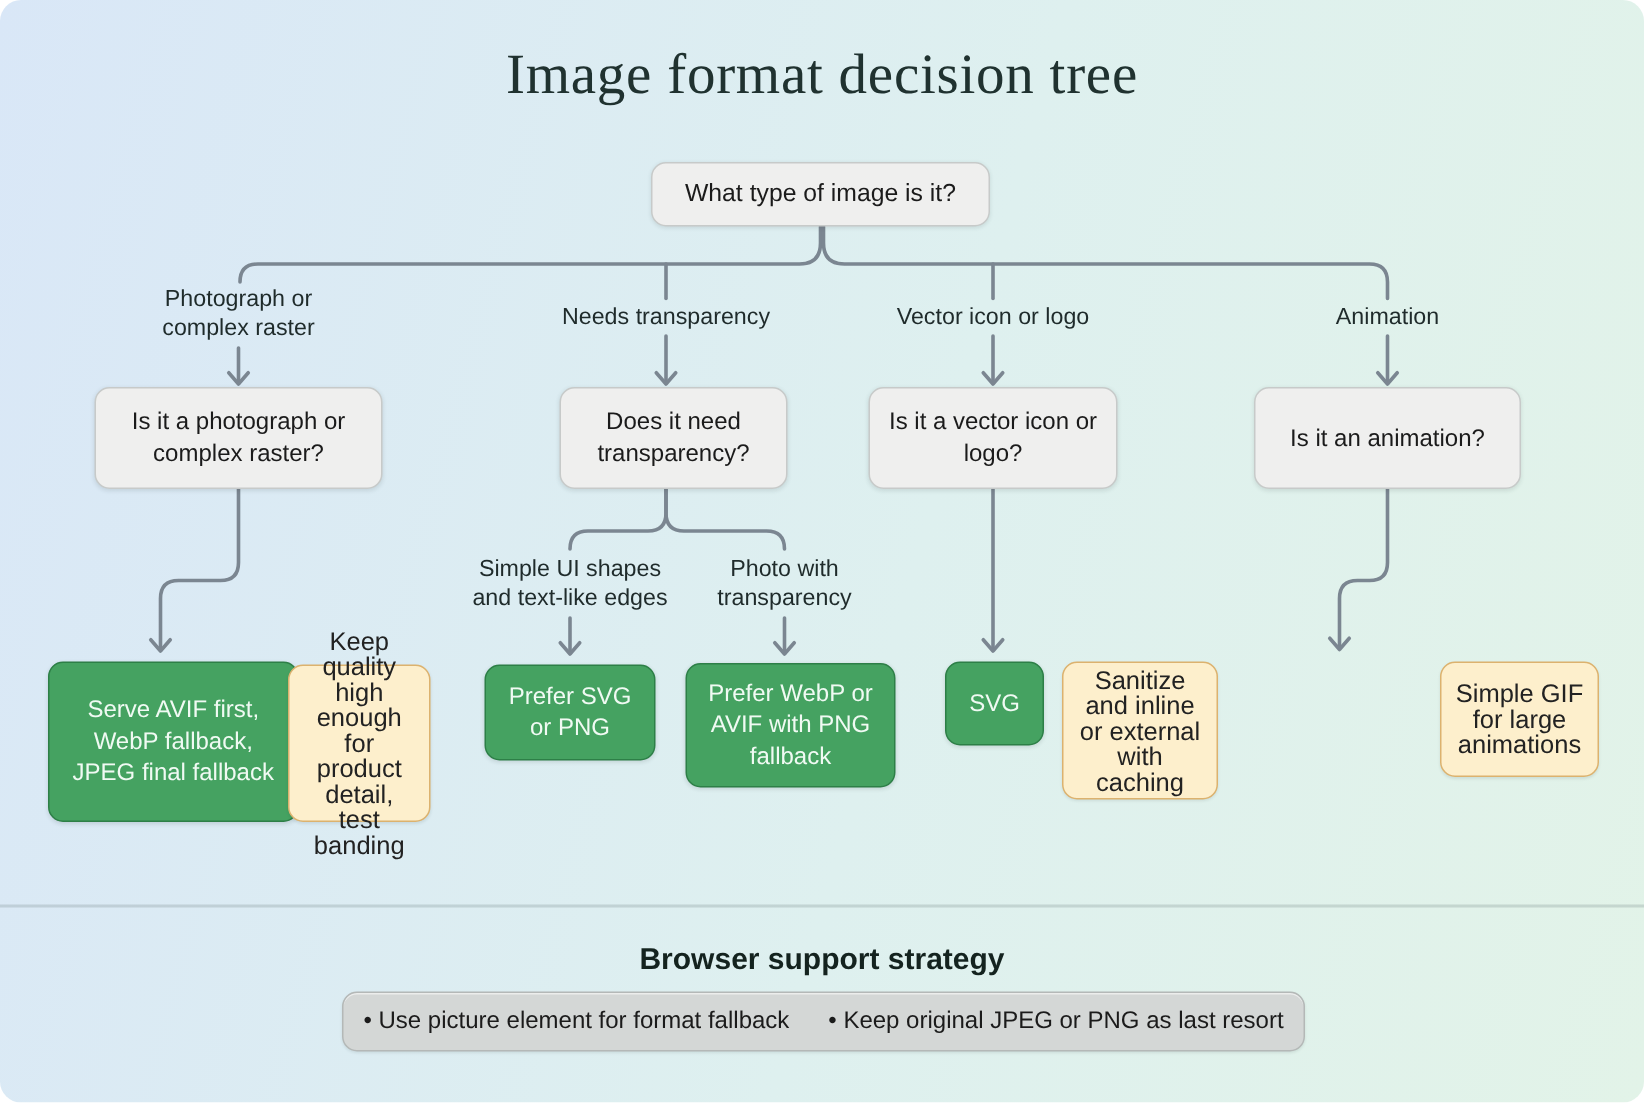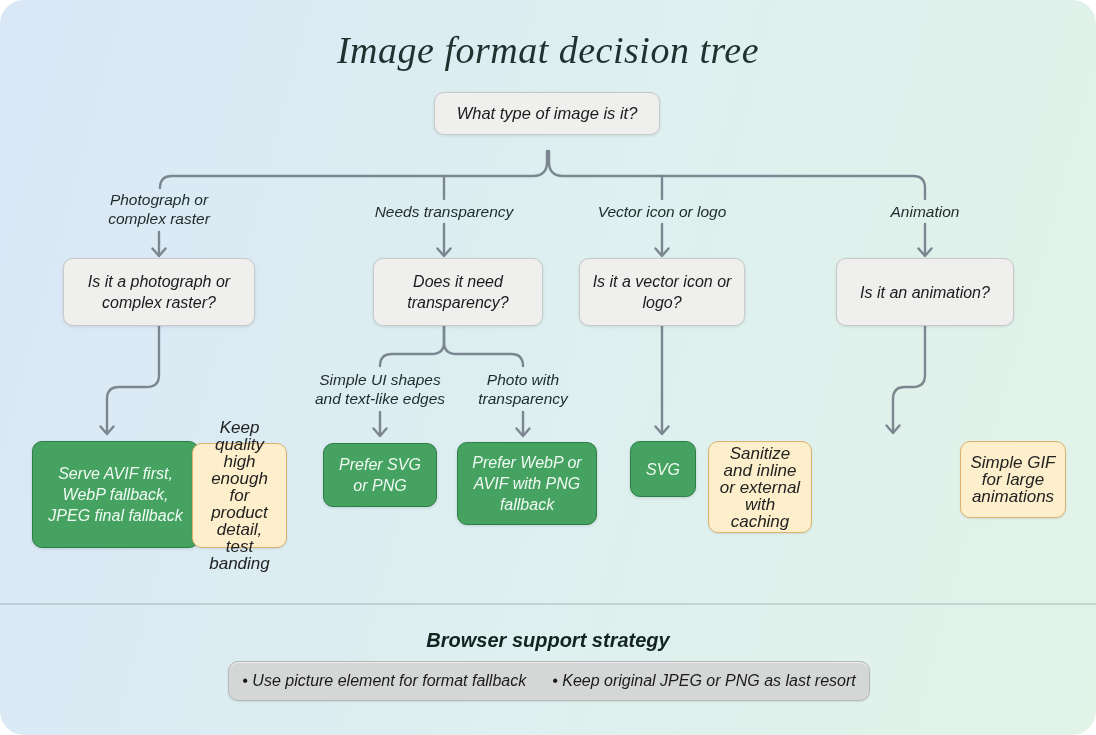--- a/index.html
+++ b/index.html
@@ -1,24 +1,23 @@
 <!DOCTYPE html>
 <html><head>
 <meta charset="utf-8">
 <style>
   html,body{margin:0;padding:0;background:#ffffff;}
   .canvas{
     position:relative;
     width:1096px;height:735px;
-    border-radius:24px;
+    border-radius:14px;
     overflow:hidden;
     background:linear-gradient(105deg,#d9e7f7 0%,#def0ef 55%,#e2f3e8 100%);
     font-family:"Liberation Sans",sans-serif;
     color:#1d2b2b;
-    font-style:italic;
   }
   .title{
     position:absolute;left:0;top:28px;width:100%;
     text-align:center;
     font-family:"Liberation Serif",serif;
     font-size:38px;font-weight:400;color:#203230;
     letter-spacing:.5px;
   }
   svg.connectors{position:absolute;left:0;top:0;}
   svg.connectors path{stroke:#7b8691;stroke-width:2.4;fill:none;stroke-linecap:round;stroke-linejoin:round;}
@@ -42,29 +41,29 @@
     background:#fdefcc;border:1.5px solid #dcb26e;
     box-shadow:0 1px 2px rgba(30,50,50,.10);
     font-size:17px;line-height:17px;color:#222;
   }
   .edge-label{
     position:absolute;transform:translateX(-50%);
     text-align:center;white-space:pre-line;
     font-size:15.5px;line-height:19px;color:#1f2b2b;
   }
   
-  .n-root{left:434px;top:92px;width:226px;height:43px;font-size:16.5px;}
+  .n-root{left:434px;top:108px;width:226px;height:43px;font-size:16.5px;}
   
   .el-b1{left:159px;top:190px;}
   .el-b2{left:444px;top:202px;}
   .el-b3{left:662px;top:202px;}
   .el-b4{left:925px;top:202px;}
   
   .q1{left:63px;top:258px;width:192px;height:68px;}
-  .q2{left:373px;top:258px;width:170px;height:68px;}
+  .q2{left:373px;top:258px;width:152px;height:68px;}
   .q3{left:579px;top:258px;width:166px;height:68px;}
   .q4{left:836px;top:258px;width:178px;height:68px;}
   
   .el-s1{left:380px;top:370px;}
   .el-s2{left:523px;top:370px;}
   
   .r1{left:32px; top:441px;width:167px;height:107px;}
   .t1{left:192px;top:443px;width:95px; height:105px;}
   .r2{left:323px;top:443px;width:114px;height:64px;}
   .r3{left:457px;top:442px;width:140px;height:83px;}

